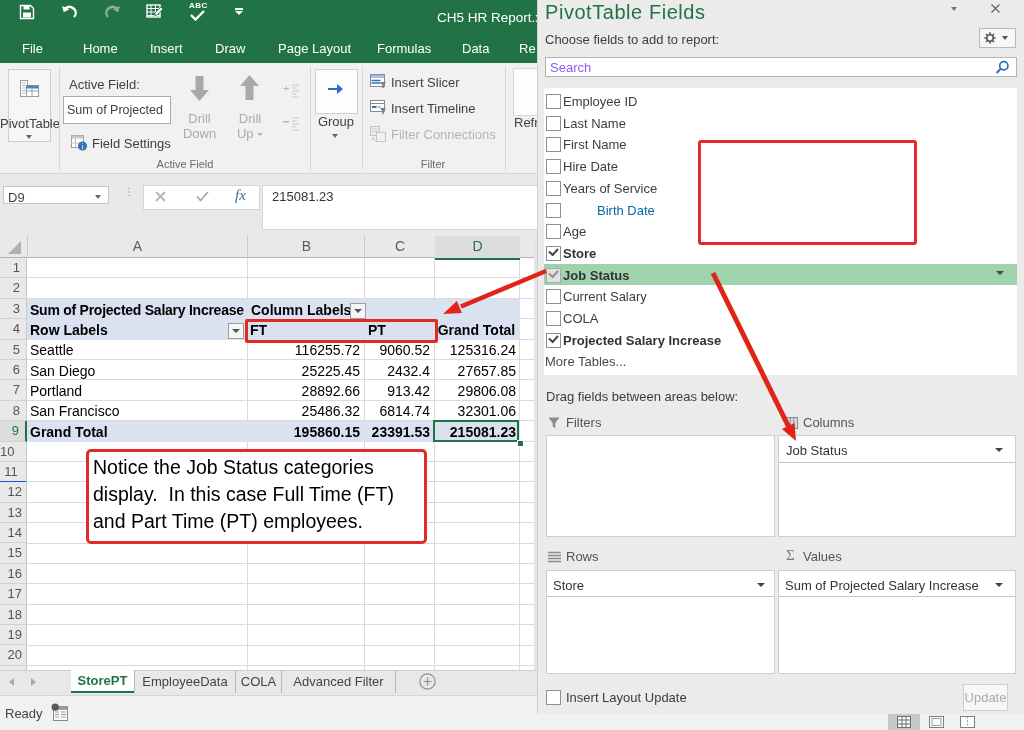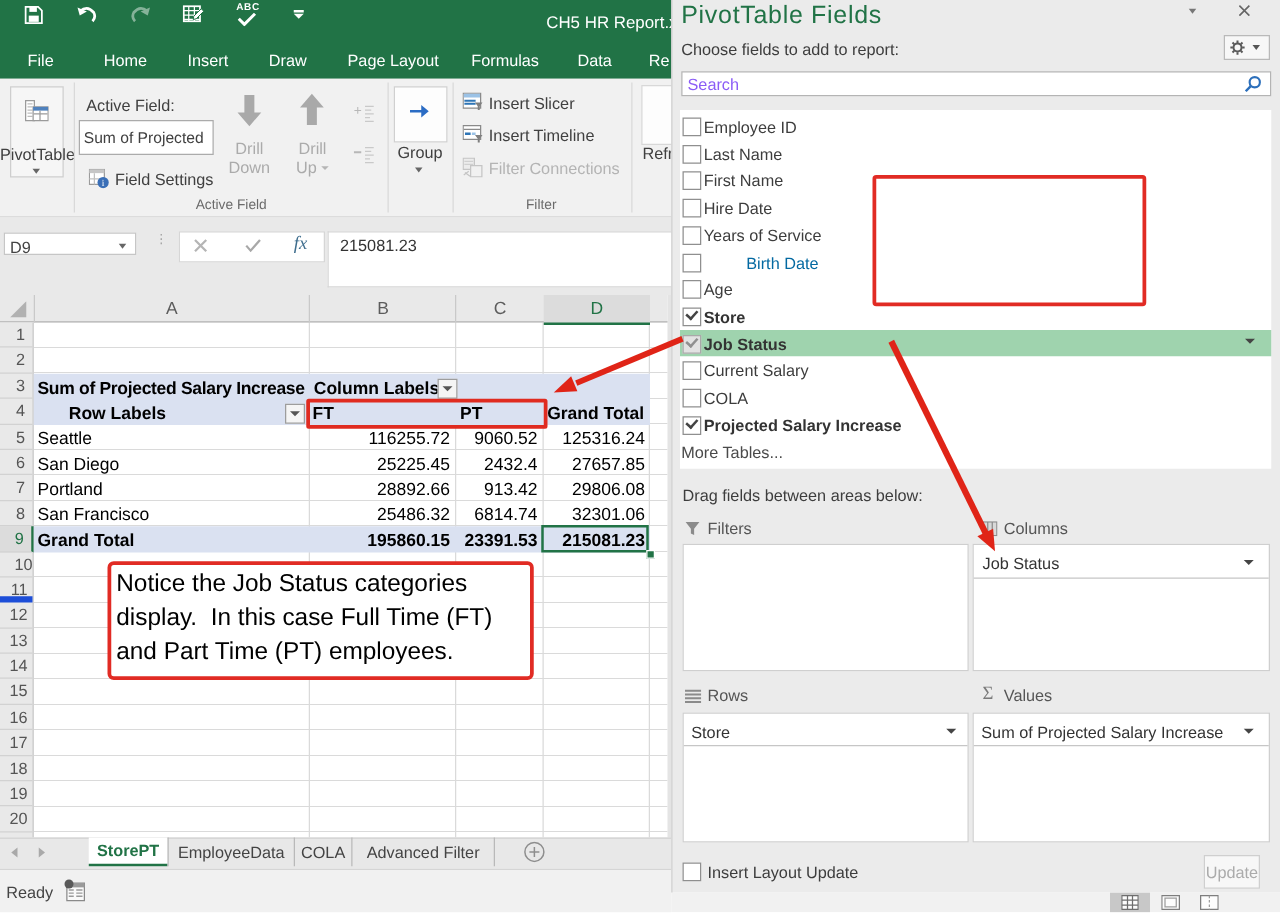--- a/index.html
+++ b/index.html
@@ -186,43 +186,43 @@
      font-size:13px;color:#555;text-align:right;">
   <div style="height:20.4px;line-height:20.4px;padding-right:6px;border-bottom:1px solid #d2d2d2;box-sizing:border-box;">1</div>
   <div style="height:20.4px;line-height:20.4px;padding-right:6px;border-bottom:1px solid #d2d2d2;box-sizing:border-box;">2</div>
   <div style="height:20.4px;line-height:20.4px;padding-right:6px;border-bottom:1px solid #d2d2d2;box-sizing:border-box;">3</div>
   <div style="height:20.4px;line-height:20.4px;padding-right:6px;border-bottom:1px solid #d2d2d2;box-sizing:border-box;">4</div>
   <div style="height:20.4px;line-height:20.4px;padding-right:6px;border-bottom:1px solid #d2d2d2;box-sizing:border-box;">5</div>
   <div style="height:20.4px;line-height:20.4px;padding-right:6px;border-bottom:1px solid #d2d2d2;box-sizing:border-box;">6</div>
   <div style="height:20.4px;line-height:20.4px;padding-right:6px;border-bottom:1px solid #d2d2d2;box-sizing:border-box;">7</div>
   <div style="height:20.4px;line-height:20.4px;padding-right:6px;border-bottom:1px solid #d2d2d2;box-sizing:border-box;">8</div>
   <div style="height:20.4px;line-height:20.4px;padding-right:6px;border-bottom:1px solid #d2d2d2;box-sizing:border-box;background:#dcdcdc;color:#217346;border-right:2px solid #217346;margin-right:-1px;">9</div>
-  <div style="height:20.4px;line-height:20.4px;padding-right:0;border-bottom:1px solid #d2d2d2;box-sizing:border-box;">10</div>
-  <div style="height:20.4px;line-height:20.4px;padding-right:4px;border-bottom:5px solid #1d4ed8;box-sizing:border-box;">11</div>
+  <div style="height:20.4px;line-height:20.4px;padding-right:12px;border-bottom:1px solid #d2d2d2;box-sizing:border-box;">10</div>
+  <div style="height:20.4px;line-height:20.4px;padding-right:4px;border-bottom:1px solid #1d4ed8;box-sizing:border-box;text-align:center;">11</div>
   <div style="height:20.4px;line-height:20.4px;padding-right:4px;border-bottom:1px solid #d2d2d2;box-sizing:border-box;">12</div>
   <div style="height:20.4px;line-height:20.4px;padding-right:4px;border-bottom:1px solid #d2d2d2;box-sizing:border-box;">13</div>
   <div style="height:20.4px;line-height:20.4px;padding-right:4px;border-bottom:1px solid #d2d2d2;box-sizing:border-box;">14</div>
   <div style="height:20.4px;line-height:20.4px;padding-right:4px;border-bottom:1px solid #d2d2d2;box-sizing:border-box;">15</div>
   <div style="height:20.4px;line-height:20.4px;padding-right:4px;border-bottom:1px solid #d2d2d2;box-sizing:border-box;">16</div>
   <div style="height:20.4px;line-height:20.4px;padding-right:4px;border-bottom:1px solid #d2d2d2;box-sizing:border-box;">17</div>
   <div style="height:20.4px;line-height:20.4px;padding-right:4px;border-bottom:1px solid #d2d2d2;box-sizing:border-box;">18</div>
   <div style="height:20.4px;line-height:20.4px;padding-right:4px;border-bottom:1px solid #d2d2d2;box-sizing:border-box;">19</div>
   <div style="height:20.4px;line-height:20.4px;padding-right:4px;border-bottom:1px solid #d2d2d2;box-sizing:border-box;">20</div>
   <div style="height:20.4px;line-height:20.4px;padding-right:4px;box-sizing:border-box;">21</div>
 </div>
 
 <div class="ab" style="left:27px;top:299px;width:493px;height:41px;background:#dae1f1;"></div>
 <div class="ab" style="left:27px;top:421px;width:493px;height:21px;background:#dae1f1;"></div>
 
 <div class="ab bold" style="left:30px;top:302px;font-size:14px;color:#000;letter-spacing:-0.25px;">Sum of Projected Salary Increase</div>
 <div class="ab bold" style="left:251px;top:302px;font-size:14px;color:#000;">Column Labels</div>
 <div class="ab" style="left:350px;top:303px;width:14px;height:14px;background:#f5f5f5;border:1px solid #9d9d9d;"></div>
 <div class="ab carL" style="left:353.5px;top:308.5px;border-top-color:#555;"></div>
 
-<div class="ab bold" style="left:30px;top:322px;font-size:14px;color:#000;margin-left:25px;">Row Labels</div>
+<div class="ab bold" style="left:30px;top:322px;font-size:14px;color:#000;">Row Labels</div>
 <div class="ab" style="left:228px;top:323px;width:14px;height:14px;background:#f5f5f5;border:1px solid #9d9d9d;"></div>
 <div class="ab carL" style="left:231.5px;top:328.5px;border-top-color:#555;"></div>
 <div class="ab bold" style="left:250px;top:322px;font-size:14px;color:#000;">FT</div>
 <div class="ab bold" style="left:368px;top:322px;font-size:14px;color:#000;">PT</div>
 <div class="ab bold" style="left:435px;top:322px;width:83px;text-align:center;font-size:14px;color:#000;">Grand Total</div>
 
 <div class="ab" style="left:30px;top:342px;font-size:14px;color:#000;">Seattle</div>
 <div class="ab num" style="left:248px;top:342px;width:112px;font-size:14px;color:#000;">116255.72</div>
 <div class="ab num" style="left:365px;top:342px;width:65px;font-size:14px;color:#000;">9060.52</div>
 <div class="ab num" style="left:435px;top:342px;width:81px;font-size:14px;color:#000;">125316.24</div>

